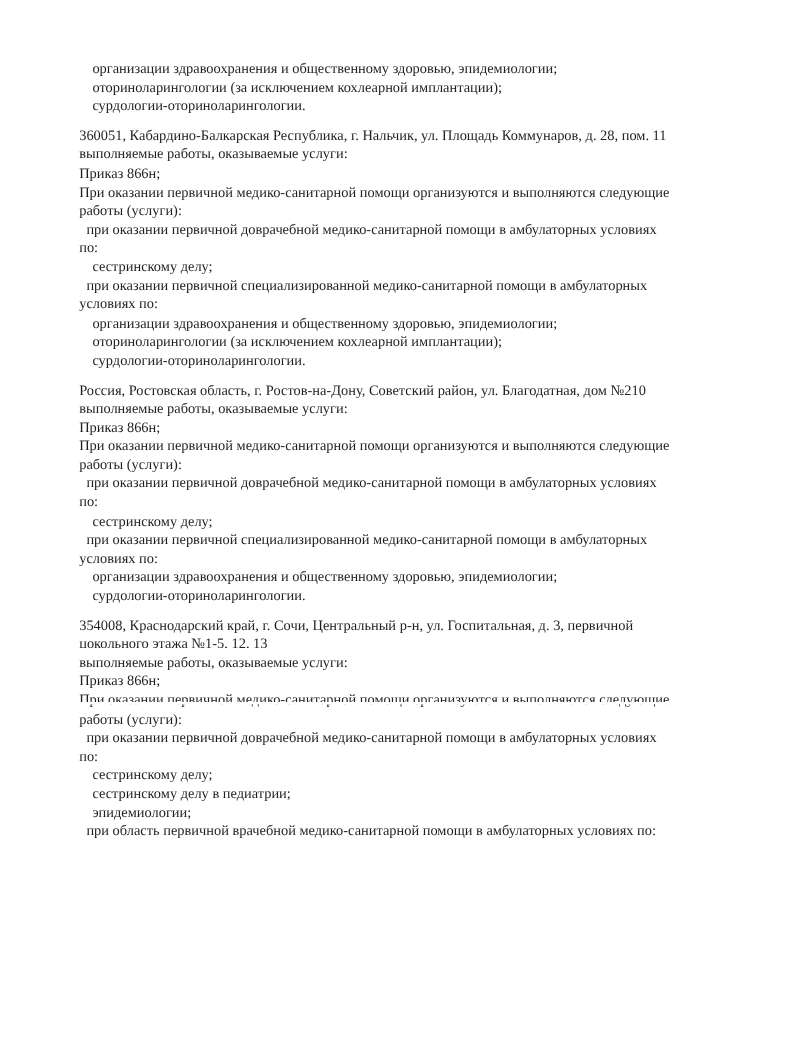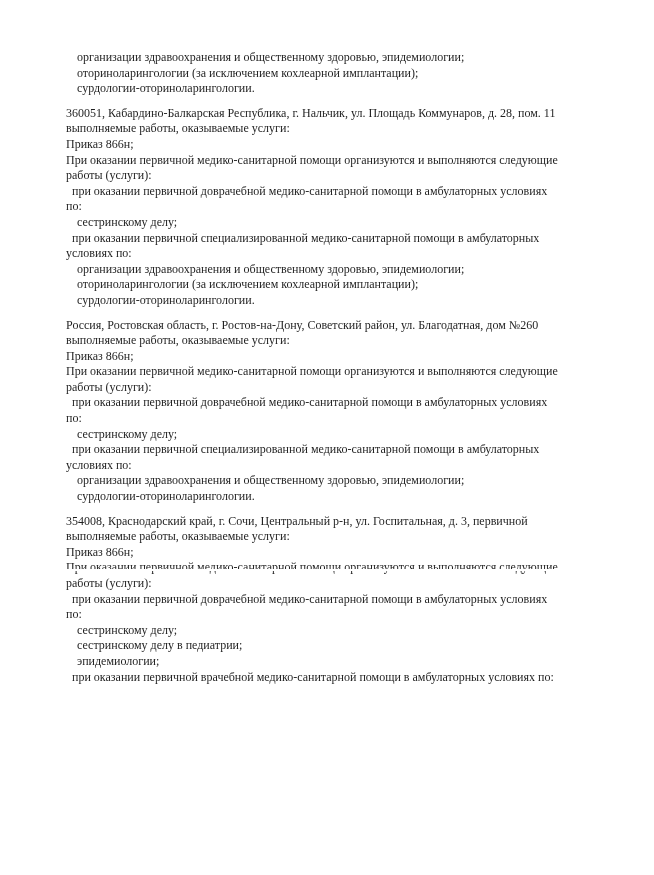--- a/index.html
+++ b/index.html
@@ -70,40 +70,41 @@
         <div class="line indent-1">при оказании первичной доврачебной медико-санитарной помощи в амбулаторных условиях</div>
         <div class="line indent-0">по:</div>
         <div class="line indent-2">сестринскому делу;</div>
         <div class="line indent-1">при оказании первичной специализированной медико-санитарной помощи в амбулаторных</div>
         <div class="line indent-0">условиях по:</div>
         <div class="line indent-2">организации здравоохранения и общественному здоровью, эпидемиологии;</div>
         <div class="line indent-2">оториноларингологии (за исключением кохлеарной имплантации);</div>
         <div class="line indent-2">сурдологии-оториноларингологии.</div>
       </div>
       <div class="block">
-        <div class="line indent-0">Россия, Ростовская область, г. Ростов-на-Дону, Советский район, ул. Благодатная, дом №260</div>
+        <div class="line indent-0">Россия, Ростовская область, г. Ростов-на-Дону, Советский район, ул. Благодатная, дом №210</div>
         <div class="line indent-0">выполняемые работы, оказываемые услуги:</div>
         <div class="line indent-0">Приказ 866н;</div>
         <div class="line indent-0">При оказании первичной медико-санитарной помощи организуются и выполняются следующие</div>
         <div class="line indent-0">работы (услуги):</div>
         <div class="line indent-1">при оказании первичной доврачебной медико-санитарной помощи в амбулаторных условиях</div>
         <div class="line indent-0">по:</div>
         <div class="line indent-2">сестринскому делу;</div>
         <div class="line indent-1">при оказании первичной специализированной медико-санитарной помощи в амбулаторных</div>
         <div class="line indent-0">условиях по:</div>
         <div class="line indent-2">организации здравоохранения и общественному здоровью, эпидемиологии;</div>
         <div class="line indent-2">сурдологии-оториноларингологии.</div>
       </div>
       <div class="block">
         <div class="line indent-0">354008, Краснодарский край, г. Сочи, Центральный р-н, ул. Госпитальная, д. 3, первичной</div>
+        <div class="line indent-0 artifact-bottom-clip">цокольного этажа №1-5, 12, 13</div>
         <div class="line indent-0">выполняемые работы, оказываемые услуги:</div>
         <div class="line indent-0">Приказ 866н;</div>
         <div class="line indent-0 artifact-stripe">При оказании первичной медико-санитарной помощи организуются и выполняются следующие</div>
         <div class="line indent-0">работы (услуги):</div>
         <div class="line indent-1">при оказании первичной доврачебной медико-санитарной помощи в амбулаторных условиях</div>
         <div class="line indent-0">по:</div>
         <div class="line indent-2">сестринскому делу;</div>
         <div class="line indent-2">сестринскому делу в педиатрии;</div>
         <div class="line indent-2">эпидемиологии;</div>
-        <div class="line indent-1">при оказании первичной врачебной медико-санитарной помощи в амбулаторных условиях по:</div>
+        <div class="line indent-1">при область первичной врачебной медико-санитарной помощи в амбулаторных условиях по:</div>
       </div>
     </div>
 </div>
 
 </body></html>

